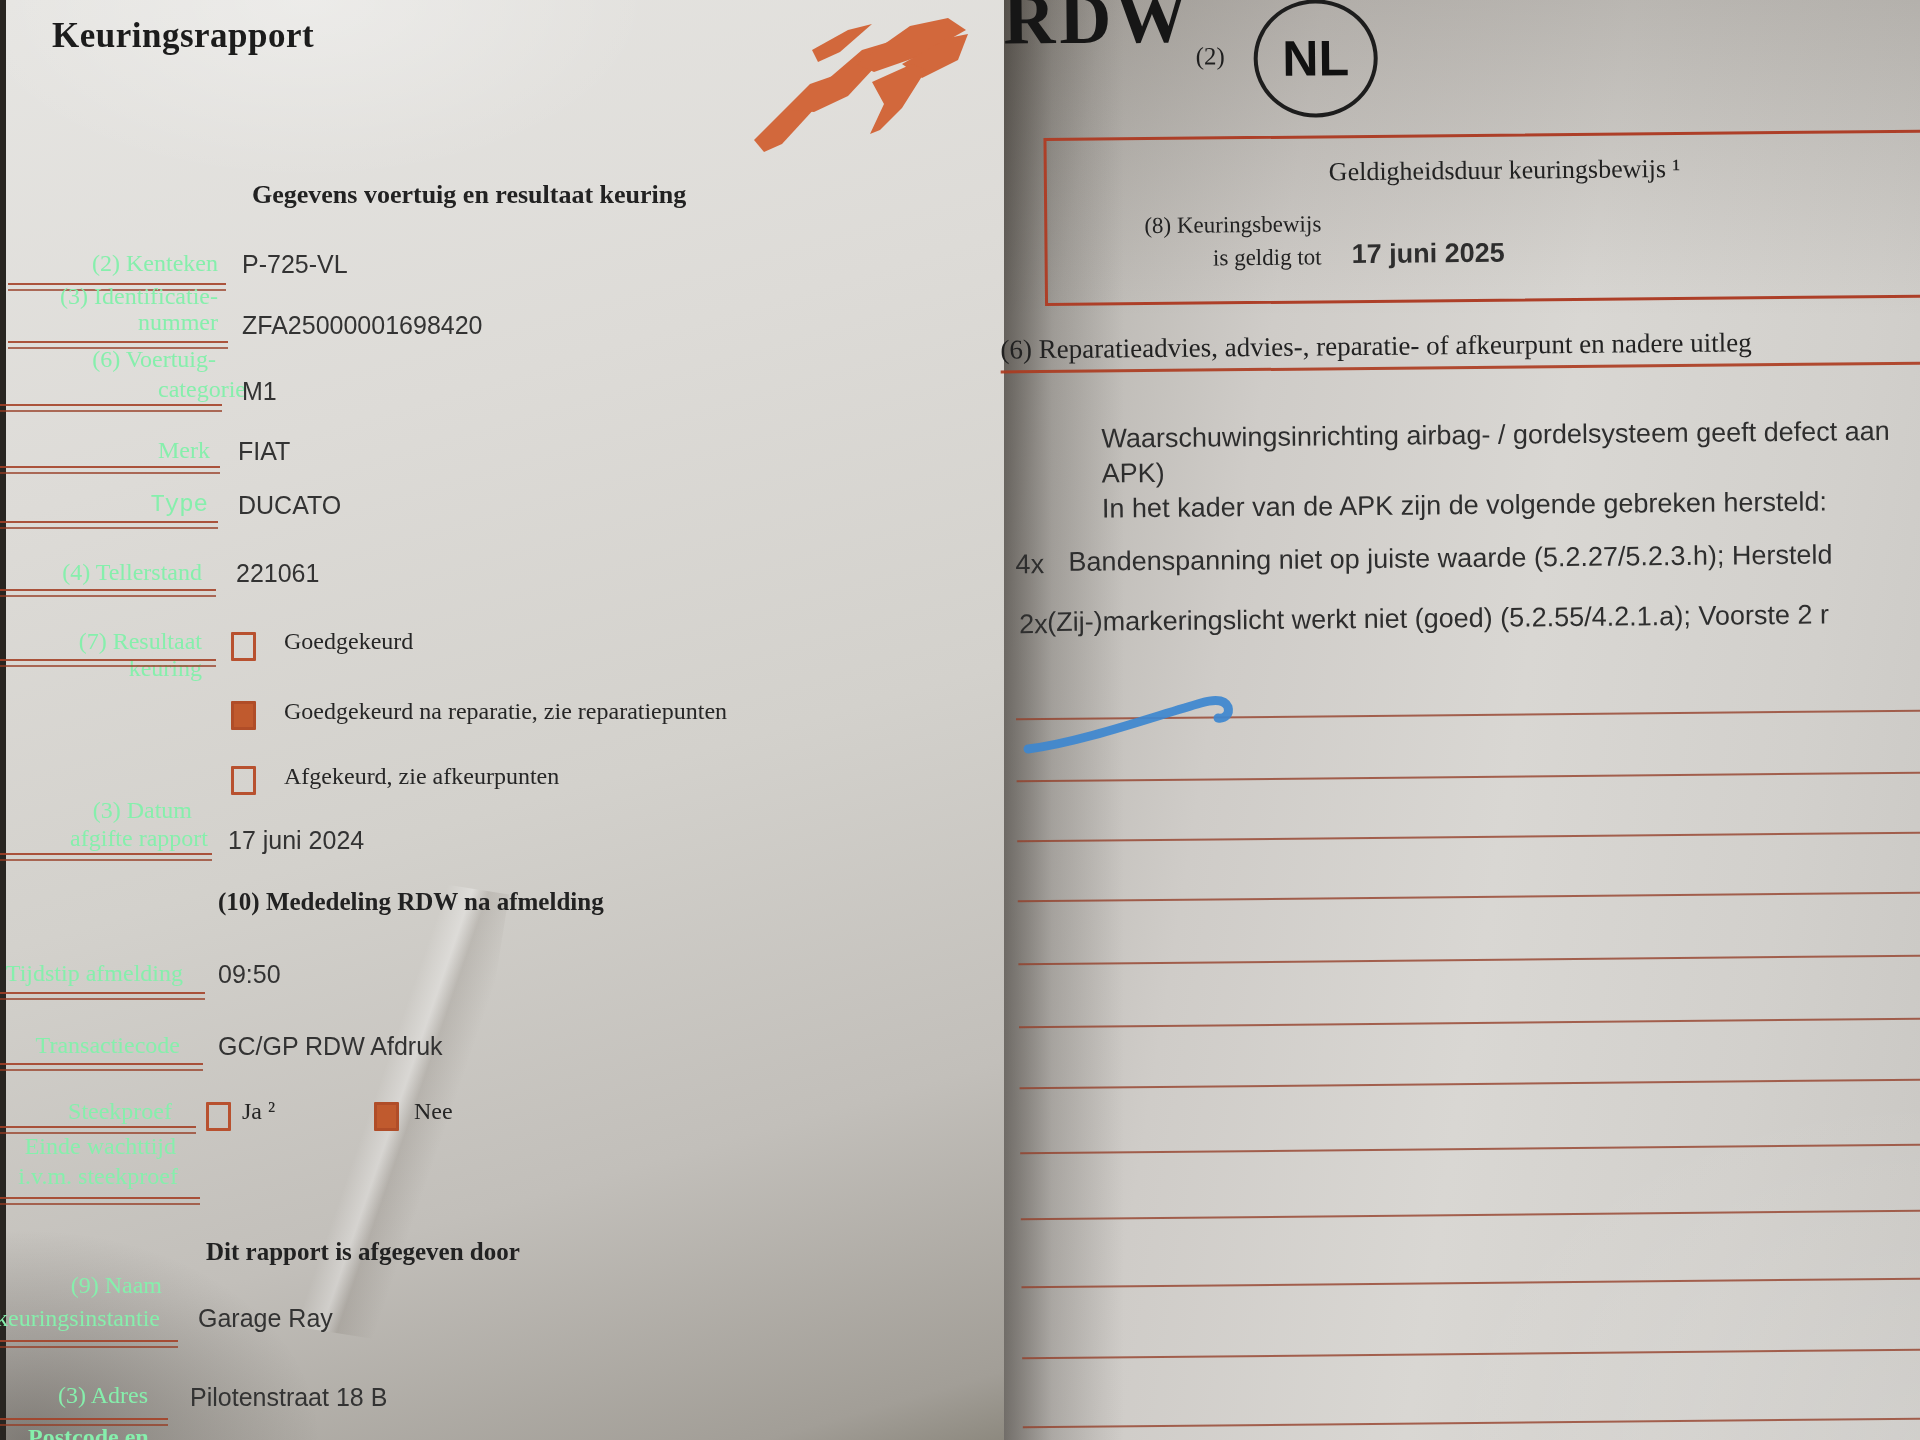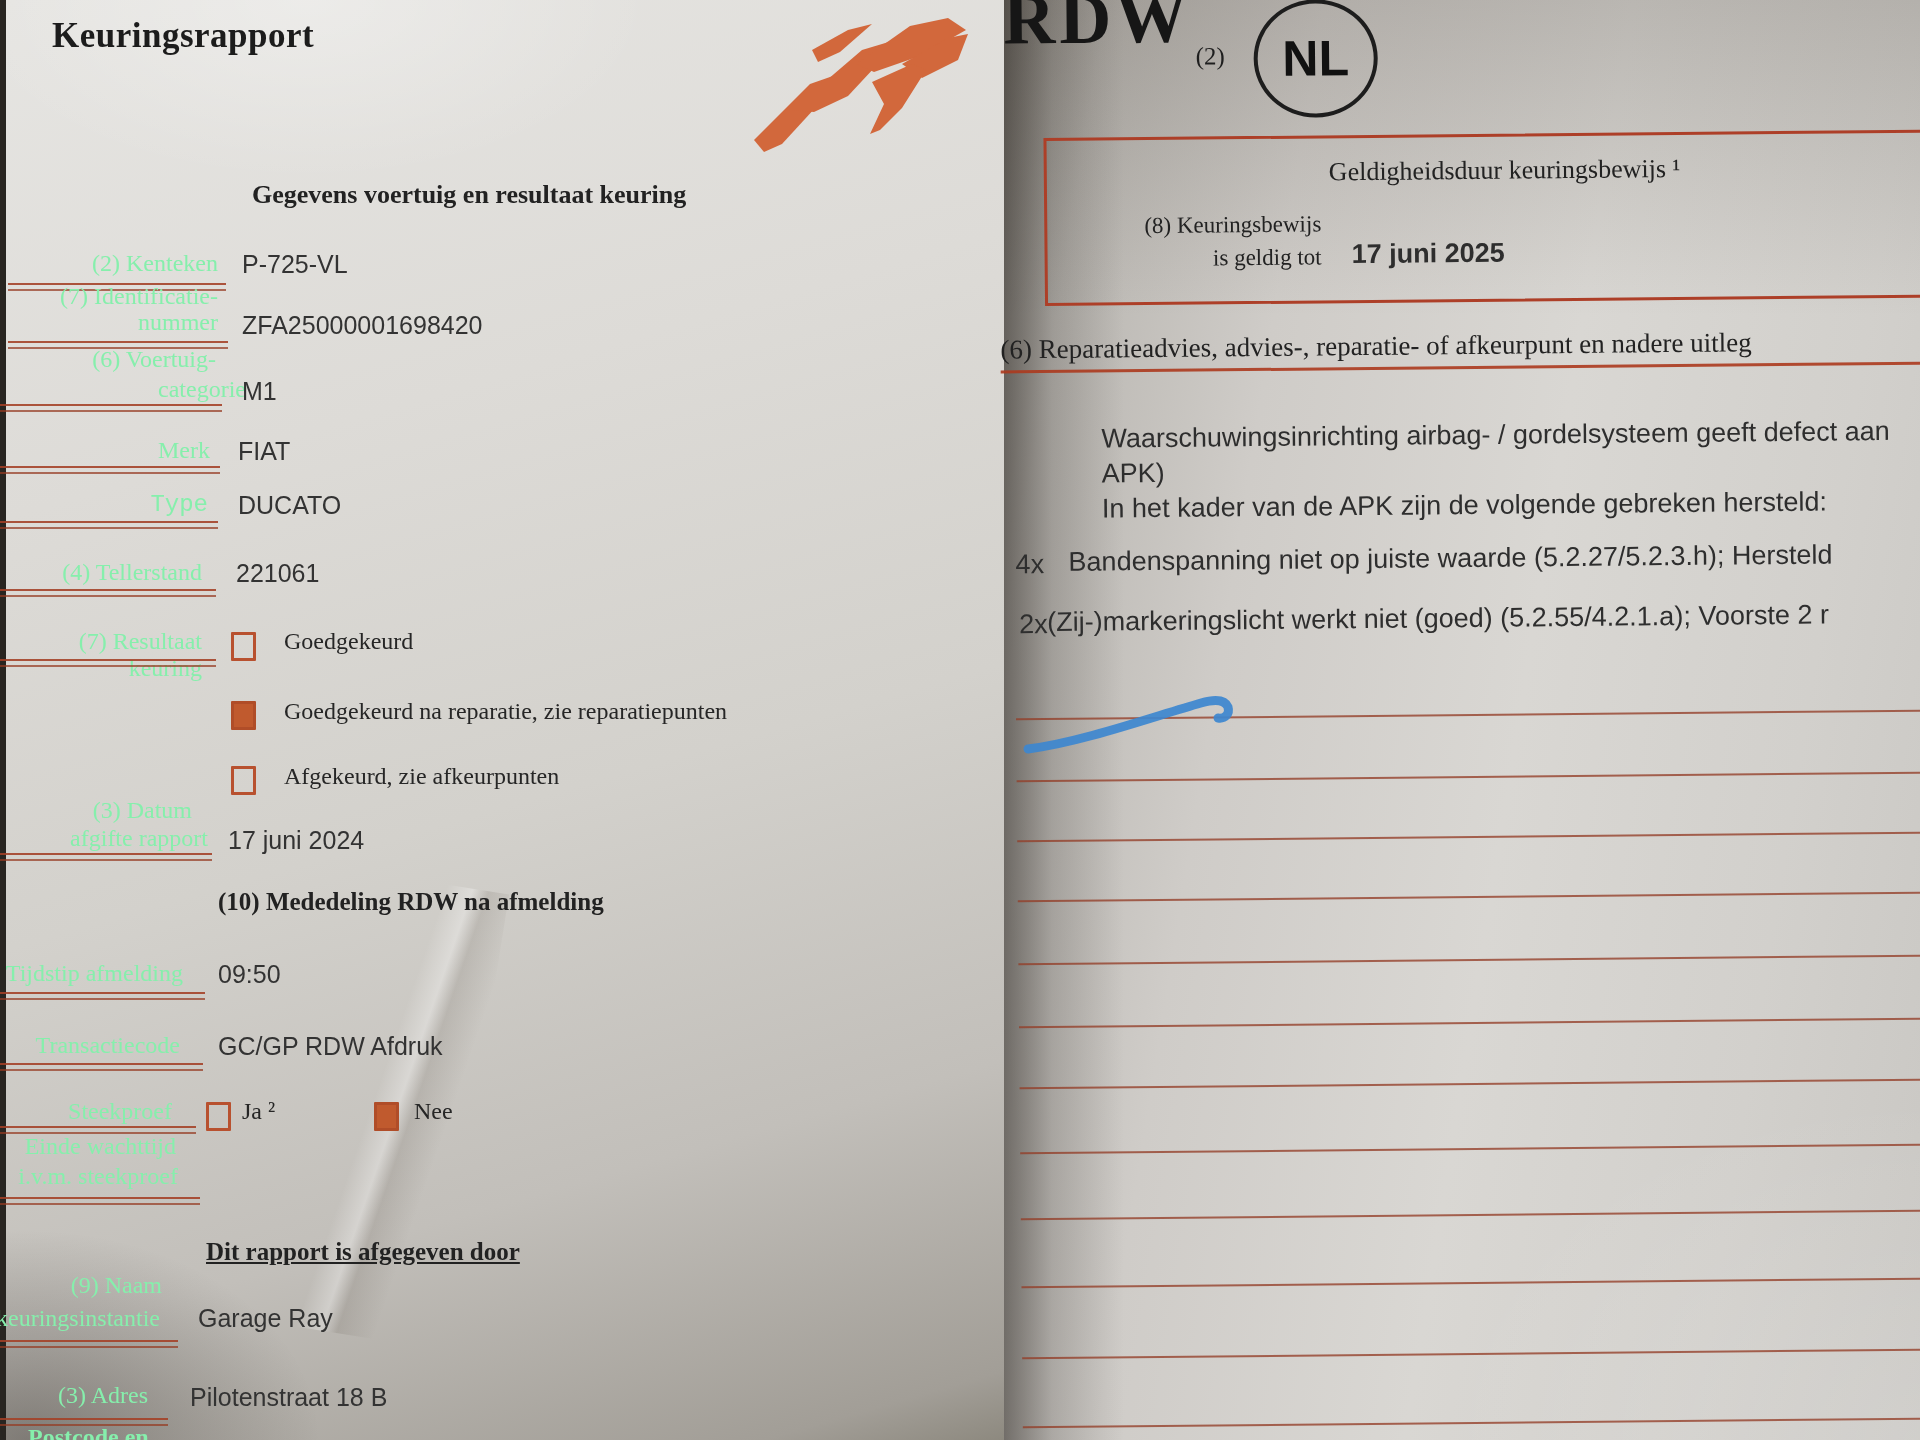--- a/index.html
+++ b/index.html
@@ -58,21 +58,21 @@
   </div>
 
   <div class="abs title" style="left:52px;top:16px;">Keuringsrapport</div>
 
   <div class="abs shead" style="left:252px;top:180px;">Gegevens voertuig en resultaat keuring</div>
 
   <div class="abs slab" style="left:0;top:250px;width:218px;">(2) Kenteken</div>
   <div class="abs sval" style="left:242px;top:250px;">P-725-VL</div>
   <div class="abs ul2" style="left:8px;top:283px;width:218px;"></div>
 
-  <div class="abs slab" style="left:0;top:283px;width:218px;">(7) Identificatie-</div>
+  <div class="abs slab" style="left:0;top:283px;width:218px;">(3) Identificatie-</div>
   <div class="abs slab" style="left:0;top:309px;width:218px;">nummer</div>
   <div class="abs sval" style="left:242px;top:311px;">ZFA25000001698420</div>
   <div class="abs ul2" style="left:8px;top:341px;width:220px;"></div>
 
   <div class="abs slab" style="left:0;top:346px;width:216px;">(6) Voertuig-</div>
   <div class="abs slab" style="left:16px;top:376px;width:216px;padding-left:14px;">categorie</div>
   <div class="abs sval" style="left:242px;top:377px;">M1</div>
   <div class="abs ul2" style="left:0;top:404px;width:222px;"></div>
 
   <div class="abs slab" style="left:0;top:437px;width:210px;">Merk</div>
@@ -117,21 +117,21 @@
   <div class="abs cb" style="left:206px;top:1102px;"></div>
   <div class="abs opt" style="left:242px;top:1098px;">Ja ²</div>
   <div class="abs cb filled" style="left:374px;top:1102px;"></div>
   <div class="abs opt" style="left:414px;top:1098px;text-align:right;">Nee</div>
   <div class="abs ul2" style="left:0;top:1126px;width:196px;"></div>
 
   <div class="abs slab" style="left:0;top:1133px;width:176px;">Einde wachttijd</div>
   <div class="abs slab" style="left:0;top:1163px;width:178px;">i.v.m. steekproef</div>
   <div class="abs ul2" style="left:0;top:1197px;width:200px;"></div>
 
-  <div class="abs shead" style="left:206px;top:1238px;font-size:25px;text-decoration:underline;">Dit rapport is afgegeven door</div>
+  <div class="abs shead" style="left:206px;top:1238px;font-size:25px;">Dit rapport is afgegeven door</div>
 
   <div class="abs slab" style="left:0;top:1272px;width:162px;">(9) Naam</div>
   <div class="abs slab" style="left:-12px;top:1305px;width:172px;">keuringsinstantie</div>
   <div class="abs sval" style="left:198px;top:1304px;">Garage Ray</div>
   <div class="abs ul2" style="left:0;top:1340px;width:178px;"></div>
 
   <div class="abs slab" style="left:0;top:1382px;width:148px;">(3) Adres</div>
   <div class="abs sval" style="left:190px;top:1383px;">Pilotenstraat 18 B</div>
   <div class="abs ul2" style="left:0;top:1418px;width:168px;"></div>
 

